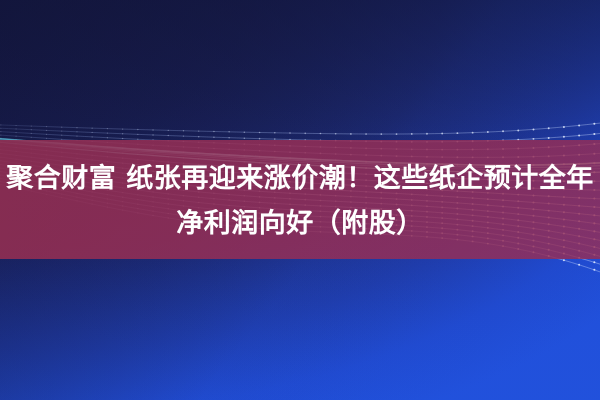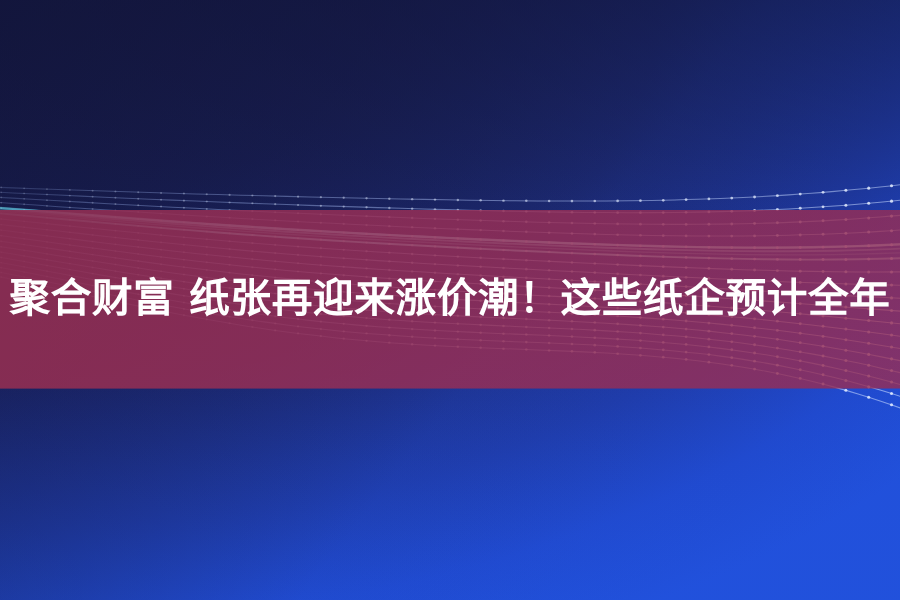--- a/index.html
+++ b/index.html
@@ -911,15 +911,16 @@
           <circle cx="563.91" cy="260.16" r="1.00" opacity="0.81"></circle>
           <circle cx="579.13" cy="264.78" r="1.01" opacity="0.83"></circle>
           <circle cx="594.35" cy="269.84" r="1.02" opacity="0.84"></circle>
         </g>
     </svg>
   </div>
 
   <div class="title-band">
     <div class="band-tint"></div>
     <div class="title-text title-line1">聚合财富 纸张再迎来涨价潮！这些纸企预计全年</div>
+    <div class="title-text title-line2">净利润向好（附股）</div>
   </div>
 
 </div>
 
 </body></html>

